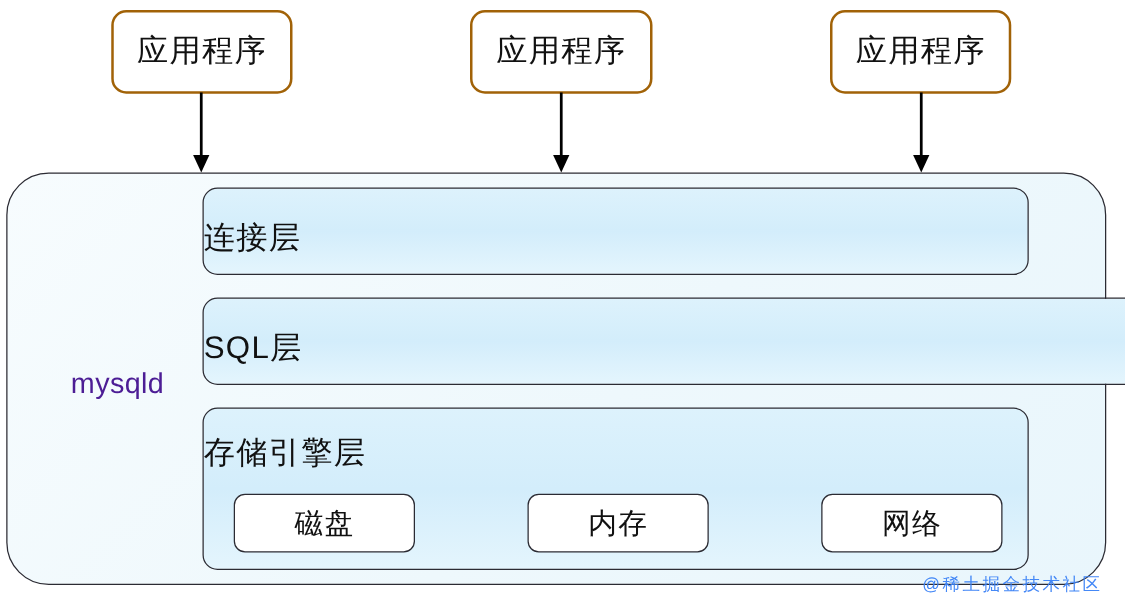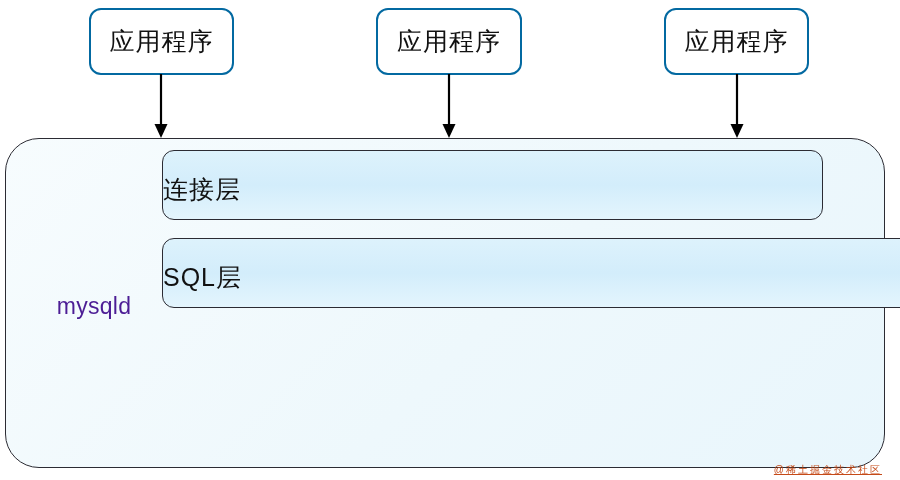--- a/index.html
+++ b/index.html
@@ -21,21 +21,21 @@
     top: 0;
     width: 900px;
     height: 480px;
   }
 
   
   .app-box {
     position: absolute;
     box-sizing: border-box;
     background: #ffffff;
-    border: 2px solid #0369a1;
+    border: 2px solid #a16207;
     border-radius: 12px;
     display: flex;
     align-items: center;
     justify-content: center;
   }
   .app-box .app-label {
     font-size: 25px;
     color: #111111;
     letter-spacing: 1px;
     line-height: 1;
@@ -133,26 +133,25 @@
   }
   #resource-box-0 { left: 24px; }
   #resource-box-1 { left: 259px; }
   #resource-box-2 { left: 494px; }
 
   
   #watermark {
     position: absolute;
     right: 18px;
     bottom: 3px;
-    font-size: 10px;
-    color: #c2410c;
+    font-size: 14px;
+    color: #3b82f6;
     letter-spacing: 2px;
     white-space: nowrap;
     opacity: 0.95;
-    text-decoration: underline;
   }
 </style>
 </head>
 <body>
 
 <div id="diagram">
 
   <div class="app-box" id="app-box-1">
     <span class="app-label">应用程序</span>
   </div>
@@ -181,16 +180,29 @@
   <div id="mysqld-label">mysqld</div>
 
   <div class="layer" id="layer-connection">
     <div class="layer-title">连接层</div>
   </div>
 
   <div class="layer" id="layer-sql">
     <div class="layer-title">SQL层</div>
   </div>
 
+  <div class="layer" id="layer-storage">
+    <div class="layer-title">存储引擎层</div>
+
+    <div class="resource-box" id="resource-box-0">
+      <span class="resource-label">磁盘</span>
+    </div>
+    <div class="resource-box" id="resource-box-1">
+      <span class="resource-label">内存</span>
+    </div>
+    <div class="resource-box" id="resource-box-2">
+      <span class="resource-label">网络</span>
+    </div>
+  </div>
 
   <div id="watermark">@稀土掘金技术社区</div>
 
 </div>
 
 </body></html>

